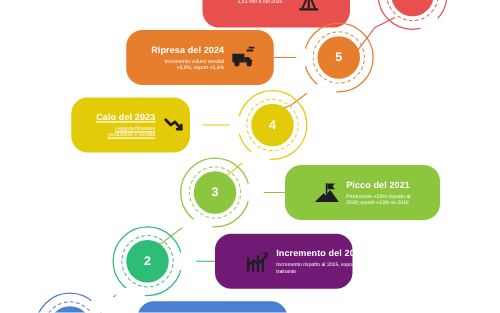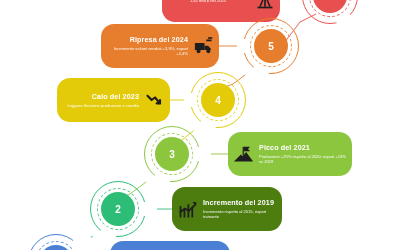--- a/index.html
+++ b/index.html
@@ -12,21 +12,21 @@
   #stage{position:absolute;inset:0;width:400px;height:250px;overflow:hidden;}
 
   svg.lines{position:absolute;left:0;top:0;width:400px;height:250px;}
 
   
   .card{
     position:absolute;
     border-radius:13px;
     box-sizing:border-box;
     display:flex;align-items:center;
-    padding:5px 2px;
+    padding:5px 20px;
     color:#ffffff;
   }
   .card .txt{
     flex:1;
     display:flex;flex-direction:column;
     justify-content:center;
   }
   .card .ttl{
     font-size:7.2px;font-weight:bold;
     line-height:9px;
@@ -139,21 +139,21 @@
   </div>
 
   <div class="node" id="node5" style="left:271px;top:46px;color:#e67e2e;">
     <div class="ring"></div>
     <div class="notch" style="left:-34px;top:-7px;transform:rotate(0deg);"></div>
     <div class="notch" style="left:-24px;top:20px;transform:rotate(-38deg);"></div>
     <div class="dashring"></div>
     <div class="disc" style="background:#e67e2e;">5</div>
   </div>
 
-  <div class="card right-ic" id="card4" style="left:57px;top:78px;width:113px;height:44px;background:#e3cb09;">
+  <div class="card right-ic" id="card4" style="left:57px;top:78px;width:95px;height:44px;background:#e3cb09;text-decoration:underline;">
     <div class="txt">
       <div class="ttl">Calo del 2023</div>
       <div class="sub">Leggera flessione produzione e vendita</div>
     </div>
     <div class="ic">
       <svg viewBox="0 0 24 24" width="20" height="20" fill="none" stroke="#1e1e1e" stroke-width="2.6" stroke-linecap="round" stroke-linejoin="round">
         <path d="M3 7l5 5 4-3 6 7"></path>
         <path d="M18 12v4h-4" fill="#1e1e1e" stroke="#1e1e1e"></path>
       </svg>
     </div>
@@ -182,21 +182,21 @@
   </div>
 
   <div class="node" id="node3" style="left:172px;top:154px;color:#8cc63f;">
     <div class="ring"></div>
     <div class="notch" style="left:17px;top:-7px;"></div>
     <div class="notch" style="left:-24px;top:20px;transform:rotate(-38deg);"></div>
     <div class="dashring"></div>
     <div class="disc" style="background:#8cc63f;">3</div>
   </div>
 
-  <div class="card left-ic" id="card2" style="left:172px;top:187px;width:110px;height:44px;background:#4d7c0f;">
+  <div class="card left-ic" id="card2" style="left:172px;top:187px;width:110px;height:44px;background:#701a75;">
     <div class="ic">
       <svg viewBox="0 0 24 24" width="21" height="21" fill="#1e1e1e">
         <path d="M3 8h2v13H3zM7.5 11h2v10h-2zM12 6h2v15h-2zM16.5 10h2v11h-2z"></path>
         <path d="M2.6 14.4L9 9.6l4.4 2.6L20 5.6l1.3 1.7-7.6 7.5-4.4-2.6-5.4 4z"></path>
         <path d="M17.4 3.4H22v4.6z"></path>
       </svg>
     </div>
     <div class="txt">
       <div class="ttl">Incremento del 2019</div>
       <div class="sub">Incremento rispetto al 2015, export trainante</div>

